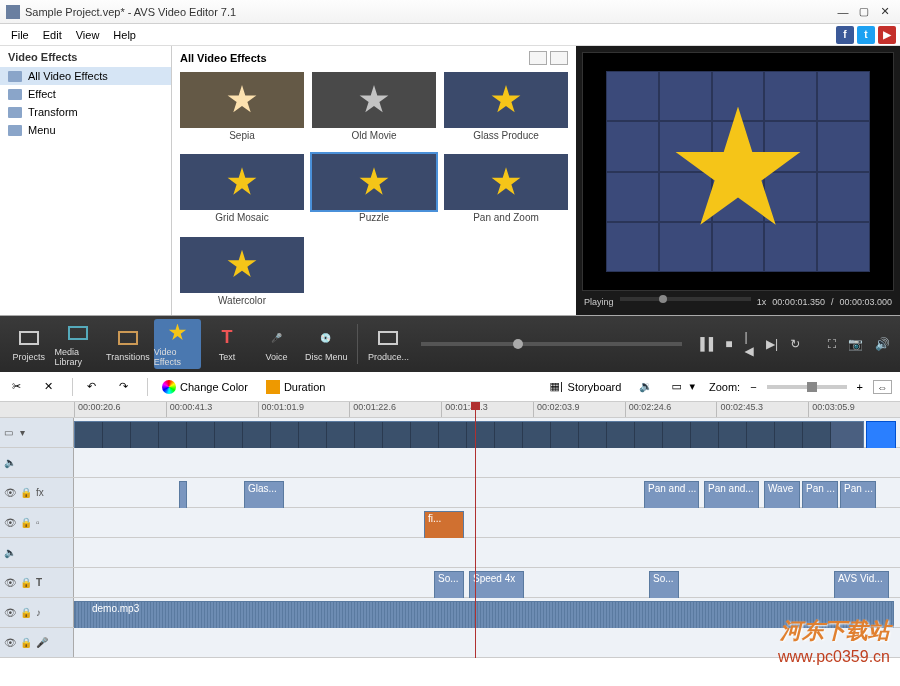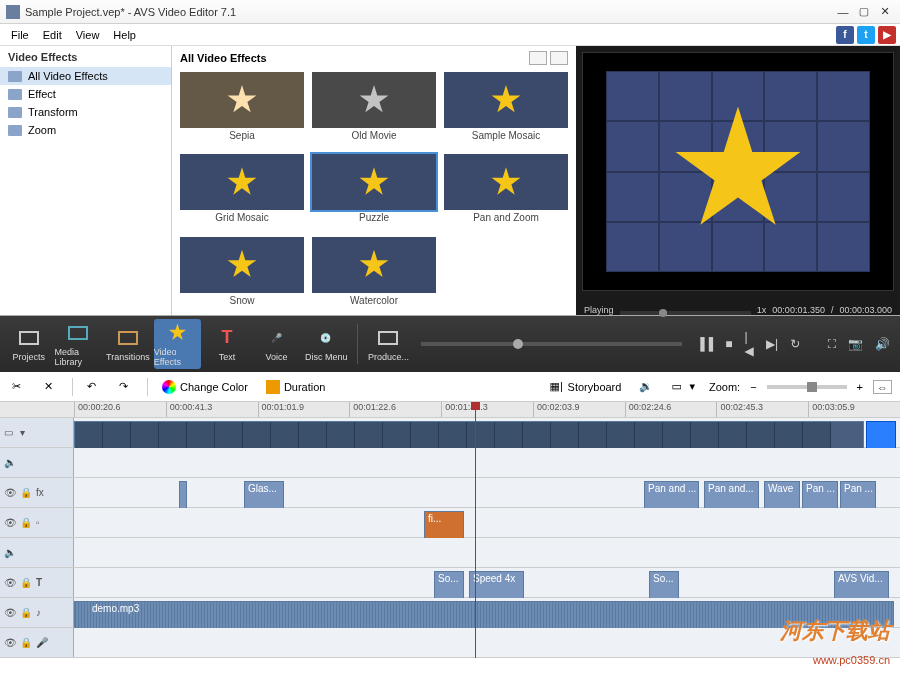--- a/index.html
+++ b/index.html
@@ -32,21 +32,21 @@
 .thumb .timg { width: 100%; height: 56px; background: #3b4a6b; position: relative; overflow: hidden; display:flex; align-items:center; justify-content:center;}
 .thumb.sel .timg { outline: 2px solid #4a90d9; }
 .thumb .tlabel { font-size: 10px; color: #444; margin-top: 2px; text-align: center;}
 .star { width: 30px; height: 30px; background: #f5c518; clip-path: polygon(50% 0%, 61% 35%, 98% 35%, 68% 57%, 79% 91%, 50% 70%, 21% 91%, 32% 57%, 2% 35%, 39% 35%); }
 
 .preview { width: 324px; background: #1a1a1a; display: flex; flex-direction: column; }
 .prev-canvas { flex: 1; margin: 6px; position: relative; background: #000; display:flex; align-items:center; justify-content:center; overflow:hidden; border:1px solid #333;}
 .puzzle-bg { width:85%; height:85%; background:#3b4a7a; position:relative; display:grid; grid-template-columns:repeat(5,1fr); grid-template-rows:repeat(4,1fr);}
 .puzzle-bg .piece{border:1px solid #2a3558;}
 .big-star{position:absolute; top:50%; left:50%; transform:translate(-50%,-50%); width:130px; height:130px; background:#f5c518; clip-path:polygon(50% 0%, 61% 35%, 98% 35%, 68% 57%, 79% 91%, 50% 70%, 21% 91%, 32% 57%, 2% 35%, 39% 35%);}
-.prev-status { height: 18px; display: flex; align-items: flex-end; font-size: 9px; color: #ccc; padding: 0 8px; gap:6px;}
+.prev-status { height: 18px; display: flex; align-items: flex-start; font-size: 9px; color: #ccc; padding: 0 8px; gap:6px;}
 .prev-status .ps-slider{flex:1; height:4px; background:#333; position:relative;}
 .prev-status .ps-slider::after{content:''; position:absolute; left:30%; top:-2px; width:8px; height:8px; background:#888; border-radius:50%;}
 
 .maintoolbar { height: 56px; background: linear-gradient(#3a3a3a,#2a2a2a); display: flex; align-items: center; padding: 0 4px; }
 .tb-btn { width: 62px; height: 50px; display: flex; flex-direction: column; align-items: center; justify-content: center; color: #ddd; font-size: 9px; cursor: pointer; border-radius: 3px; margin: 0 1px;}
 .tb-btn.active { background: #4a78b0; }
 .tb-btn .tb-icon { width: 24px; height: 22px; margin-bottom: 3px; display:flex; align-items:center; justify-content:center;}
 .tb-btn .rect{width:20px;height:14px;border:2px solid #ccc;}
 .tb-btn .starico{width:18px;height:18px;background:#f5c518;clip-path:polygon(50% 0%, 61% 35%, 98% 35%, 68% 57%, 79% 91%, 50% 70%, 21% 91%, 32% 57%, 2% 35%, 39% 35%);}
 .maintoolbar .tbsep { width:1px; height:40px; background:#555; margin:0 6px;}
@@ -73,21 +73,21 @@
 .clip.thumb-clip{background:#4a5f80; padding:0; display:flex;}
 .clip.thumb-clip .ct{width:28px; height:100%; background:#3a506b; border-right:1px solid #2a3a50;}
 .clip.audio{background:#6d8cb3; background-image:repeating-linear-gradient(90deg,#5a7aa0 0,#5a7aa0 1px,transparent 1px,transparent 3px);padding-left:17px;}
 .clip.sel{background:#2a7fff; border-color:#0050d0;}
 .audio-track{height:22px;}
 .audio-track .track-body{background:#eef2f7;}
 .playhead{position:absolute; left:475px; top:0; bottom:0; width:1px; background:#b03030; z-index:5;}
 .playhead::before{content:''; position:absolute; top:0; left:-4px; width:9px; height:8px; background:#b03030;}
 
 .watermark{position:absolute; right:10px; bottom:40px; font-size:22px; color:#e08030; font-weight:bold; text-shadow:1px 1px 2px #fff; pointer-events:none; font-style:italic;}
-.watermark2{position:absolute; right:10px; bottom:20px; font-size:11px; color:#c04020; pointer-events:none;}
+.watermark2{position:absolute; right:10px; bottom:20px; font-size:16px; color:#c04020; pointer-events:none;}
 
 </style>
 </head>
 <body>
 
 <div class="titlebar">
   <div class="title-icon"></div>
   <span>Sample Project.vep* - AVS Video Editor 7.1</span>
   <div class="spacer"></div>
   <div class="winbtn">—</div>
@@ -117,21 +117,21 @@
     <div class="cat-item">
         <div class="folder"></div>
         <span>Effect</span>
       </div>
     <div class="cat-item">
         <div class="folder"></div>
         <span>Transform</span>
       </div>
     <div class="cat-item">
         <div class="folder"></div>
-        <span>Zoom</span>
+        <span>Menu</span>
       </div>
   </div>
 
   <div class="gallery">
     <div class="gallery-head">
       <div class="ghtitle">All Video Effects</div>
       <div class="view-toggle"></div>
       <div class="view-toggle"></div>
     </div>
     <div class="thumbs">
@@ -144,45 +144,39 @@
       <div class="thumb">
           <div class="timg" style="filter:grayscale(1)">
             <div class="star"></div>
           </div>
           <div class="tlabel">Old Movie</div>
         </div>
       <div class="thumb">
           <div class="timg">
             <div class="star"></div>
           </div>
-          <div class="tlabel">Sample Mosaic</div>
+          <div class="tlabel">Glass Produce</div>
         </div>
       <div class="thumb">
           <div class="timg">
             <div class="star"></div>
           </div>
           <div class="tlabel">Grid Mosaic</div>
         </div>
       <div class="thumb sel">
           <div class="timg">
             <div class="star"></div>
           </div>
           <div class="tlabel">Puzzle</div>
         </div>
       <div class="thumb">
           <div class="timg">
             <div class="star"></div>
           </div>
           <div class="tlabel">Pan and Zoom</div>
-        </div>
-      <div class="thumb">
-          <div class="timg">
-            <div class="star"></div>
-          </div>
-          <div class="tlabel">Snow</div>
         </div>
       <div class="thumb">
           <div class="timg">
             <div class="star"></div>
           </div>
           <div class="tlabel">Watercolor</div>
         </div>
     </div>
   </div>
 

